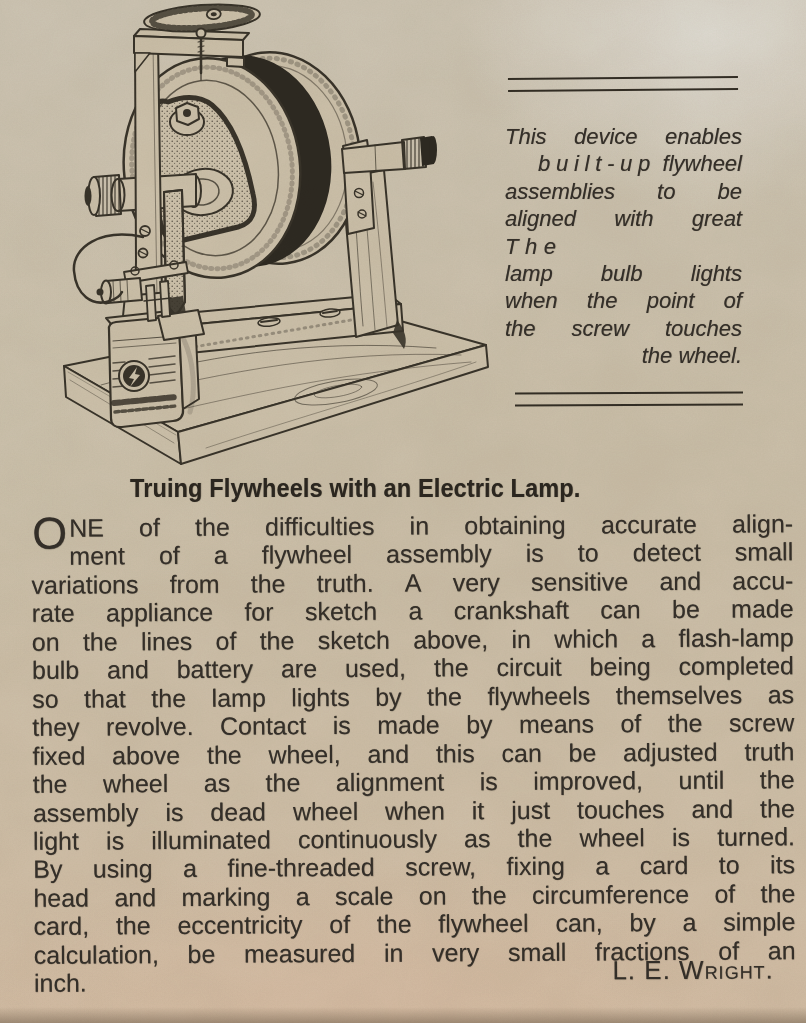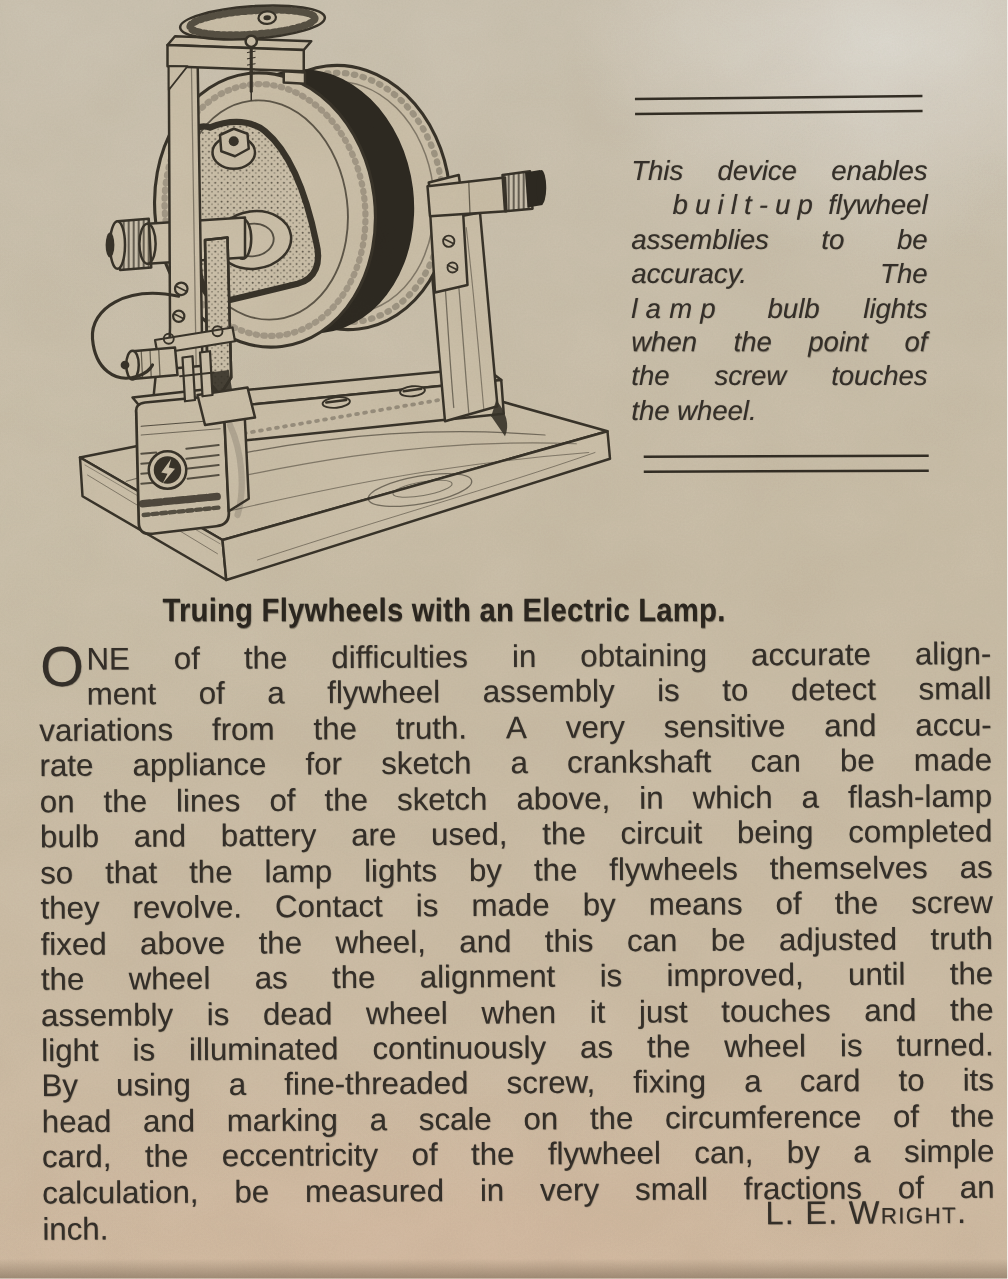--- a/index.html
+++ b/index.html
@@ -27,21 +27,21 @@
   .caption-col{position:absolute;left:505px;top:77px;width:237px;z-index:2;}
   .drule{height:10px;border-top:2.6px solid #332e25;border-bottom:2.6px solid #332e25;}
   .drule.top{width:230px;margin-left:3px;transform:rotate(-.55deg);}
   .drule.bottom{width:228px;margin-left:10px;margin-top:22px;transform:rotate(-.2deg);}
   .cap-lines{margin-top:32px;font-style:italic;font-size:22px;line-height:27.4px;
     text-shadow:.3px .3px .7px rgba(48,42,32,.5);}
   .cap-lines .jline:nth-child(2) span:first-child{letter-spacing:.26em;margin-left:33px;}
   .cap-lines .jline:nth-child(5) span:first-child{letter-spacing:.3em;}
 
   .jline{display:flex;justify-content:space-between;}
-  .jline.center{display:block;text-align:left;}
+  .jline.center{display:block;text-align:right;}
 
   
   .heading{position:absolute;left:130px;top:473px;z-index:2;
     font-size:26px;font-weight:bold;letter-spacing:.2px;white-space:nowrap;
     transform:scaleX(.9);transform-origin:left center;
     color:#2c2720;text-shadow:.4px .4px .8px rgba(40,34,26,.55);}
 
   
   .body{position:absolute;left:31px;right:13px;top:512px;z-index:2;
     font-size:25px;line-height:28.45px;
@@ -230,21 +230,25 @@
         <div class="jline">
           <span>built-up</span>
           <span>flywheel</span>
         </div>
         <div class="jline">
           <span>assemblies</span>
           <span>to</span>
           <span>be</span>
         </div>
         <div class="jline">
-          <span>accuracy.</span>
+          <span>aligned</span>
+          <span>with</span>
+          <span>great</span>
+        </div>
+        <div class="jline">
           <span>The</span>
         </div>
         <div class="jline">
           <span>lamp</span>
           <span>bulb</span>
           <span>lights</span>
         </div>
         <div class="jline">
           <span>when</span>
           <span>the</span>

